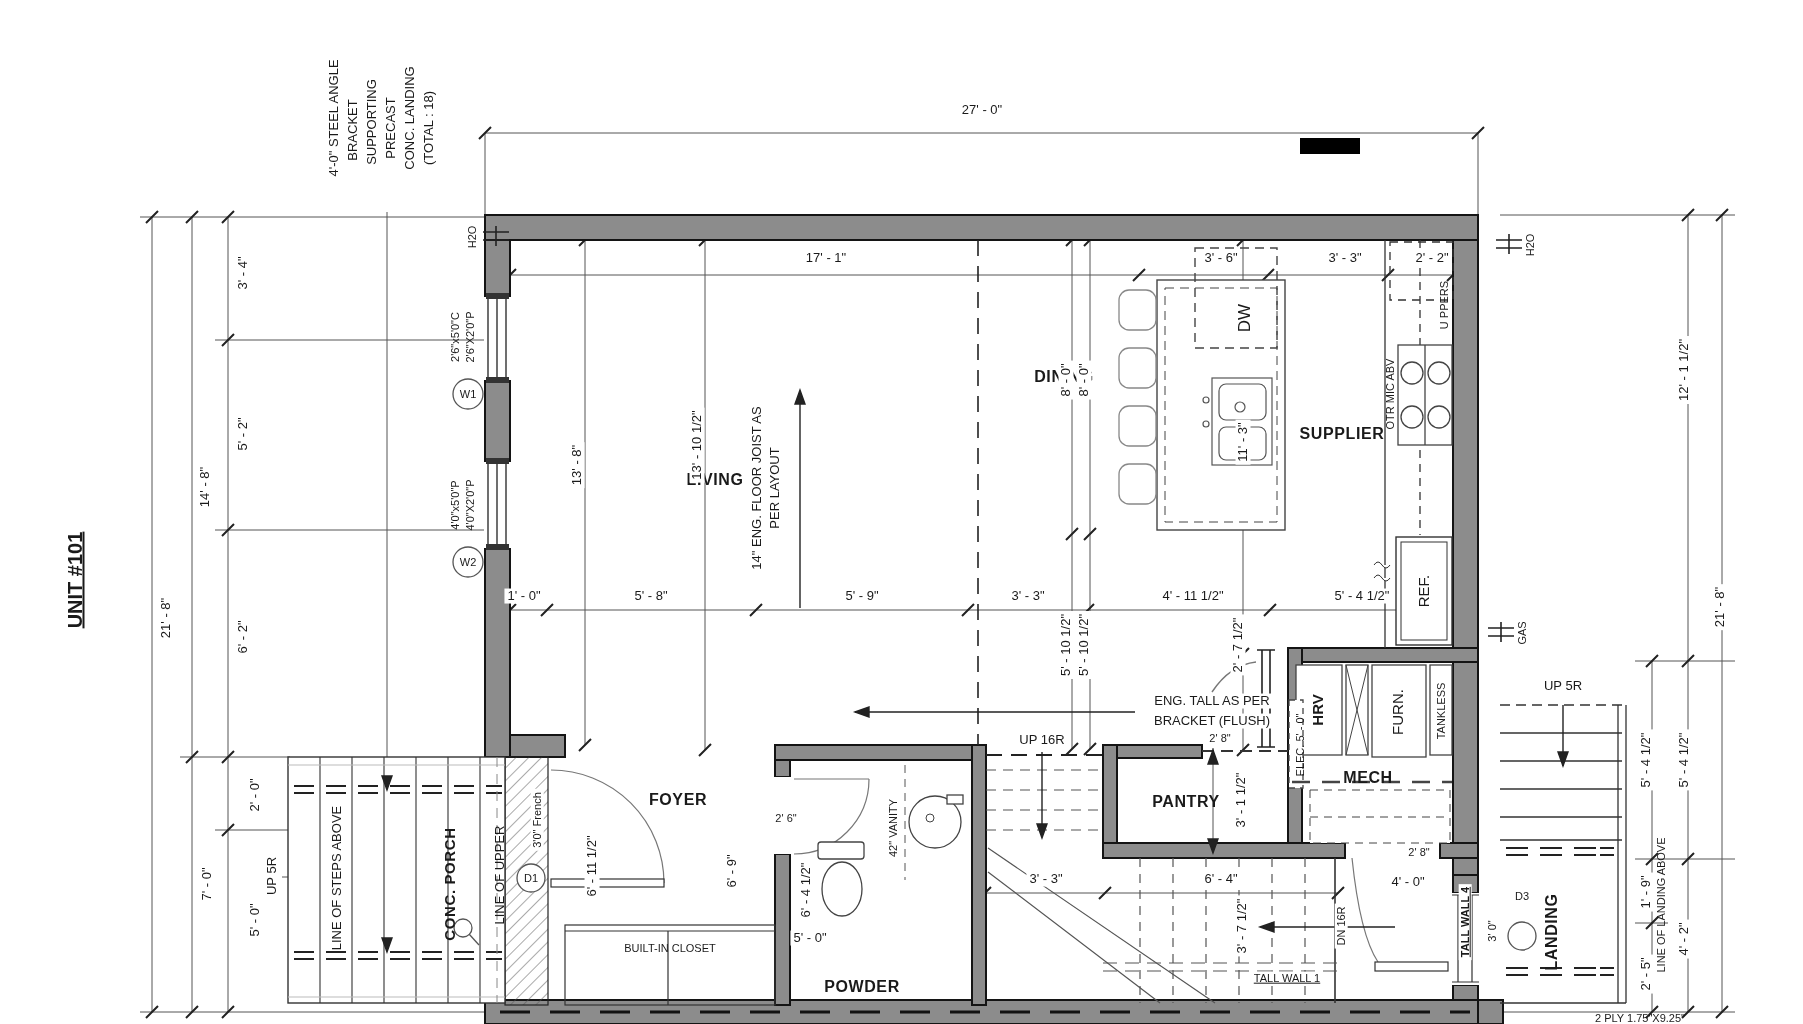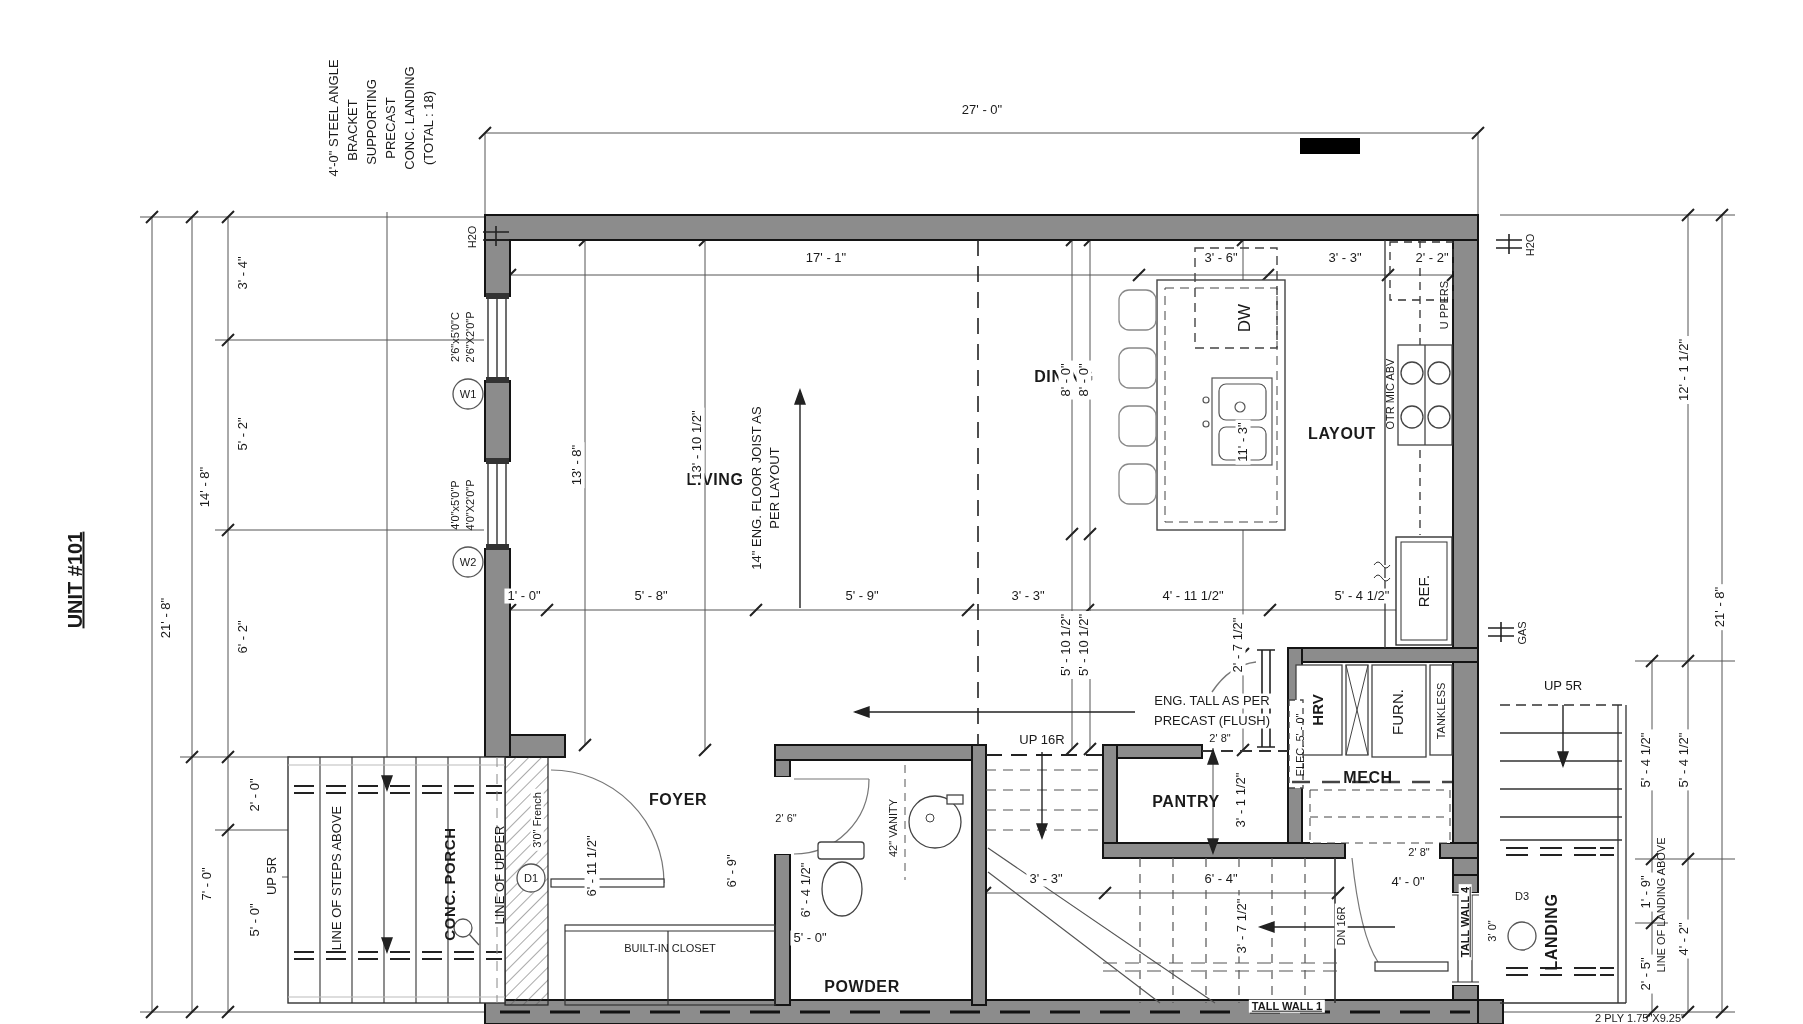--- a/index.html
+++ b/index.html
@@ -291,47 +291,47 @@
 <div class="t v d" style="left:697px;top:445px">13' - 10 1/2"</div>
 <div class="t v" style="left:757px;top:488px">14" ENG. FLOOR JOIST AS</div>
 <div class="t v" style="left:775px;top:488px">PER LAYOUT</div>
 
 <div class="t b" style="left:1064px;top:377px">DINING</div>
 <div class="t v d" style="left:1066px;top:380px">8' - 0"</div>
 <div class="t v d" style="left:1084px;top:380px">8' - 0"</div>
 <div class="t v d" style="left:1243px;top:442px">11' - 3"</div>
 <div class="t v" style="left:1245px;top:318px;font-size:17px">DW</div>
 
-<div class="t b" style="left:1342px;top:434px">LAYOUT</div>
+<div class="t b" style="left:1342px;top:434px">SUPPLIER</div>
 <div class="t v s" style="left:1390px;top:394px">OTR MIC ABV</div>
 <div class="t v s" style="left:1444px;top:305px">U PPERS</div>
 <div class="t v" style="left:1424px;top:591px;font-size:15px">REF.</div>
 
 <div class="t v s" style="left:472px;top:237px">H2O</div>
 <div class="t v s" style="left:1530px;top:245px">H2O</div>
 <div class="t v s" style="left:1522px;top:633px">GAS</div>
 
 <div class="t s" style="left:468px;top:394px">W1</div>
 <div class="t v s" style="left:455px;top:337px">2'6"x5'0"C</div>
 <div class="t v s" style="left:470px;top:337px">2'6"X2'0"P</div>
 <div class="t s" style="left:468px;top:562px">W2</div>
 <div class="t v s" style="left:455px;top:505px">4'0"x5'0"P</div>
 <div class="t v s" style="left:470px;top:505px">4'0"X2'0"P</div>
 
 <div class="t d" style="left:1212px;top:701px">ENG. TALL AS PER</div>
-<div class="t d" style="left:1212px;top:721px">PRECAST (FLUSH)</div>
+<div class="t d" style="left:1212px;top:721px">BRACKET (FLUSH)</div>
 <div class="t v d" style="left:1066px;top:645px">5' - 10 1/2"</div>
 <div class="t v d" style="left:1084px;top:645px">5' - 10 1/2"</div>
 <div class="t v d" style="left:1238px;top:645px">2' - 7 1/2"</div>
 <div class="t d" style="left:1042px;top:740px">UP 16R</div>
 <div class="t d" style="left:1046px;top:879px">3' - 3"</div>
 <div class="t d" style="left:1221px;top:879px">6' - 4"</div>
 <div class="t v d" style="left:1242px;top:926px">3' - 7 1/2"</div>
 <div class="t v s d" style="left:1341px;top:926px">DN 16R</div>
-<div class="t s d u" style="left:1287px;top:1006px;font-weight:bold">TALL WALL 1</div>
+<div class="t s d u" style="left:1287px;top:978px;font-weight:normal">TALL WALL 1</div>
 
 <div class="t b" style="left:678px;top:800px">FOYER</div>
 <div class="t s" style="left:531px;top:878px">D1</div>
 <div class="t v s d" style="left:537px;top:820px">3'0" French</div>
 <div class="t v d" style="left:592px;top:866px">6' - 11 1/2"</div>
 <div class="t v d" style="left:732px;top:871px">6' - 9"</div>
 <div class="t s" style="left:670px;top:948px">BUILT-IN CLOSET</div>
 <div class="t s d" style="left:786px;top:818px">2' 6"</div>
 <div class="t v d" style="left:806px;top:890px">6' - 4 1/2"</div>
 <div class="t v s d" style="left:893px;top:828px">42" VANITY</div>

